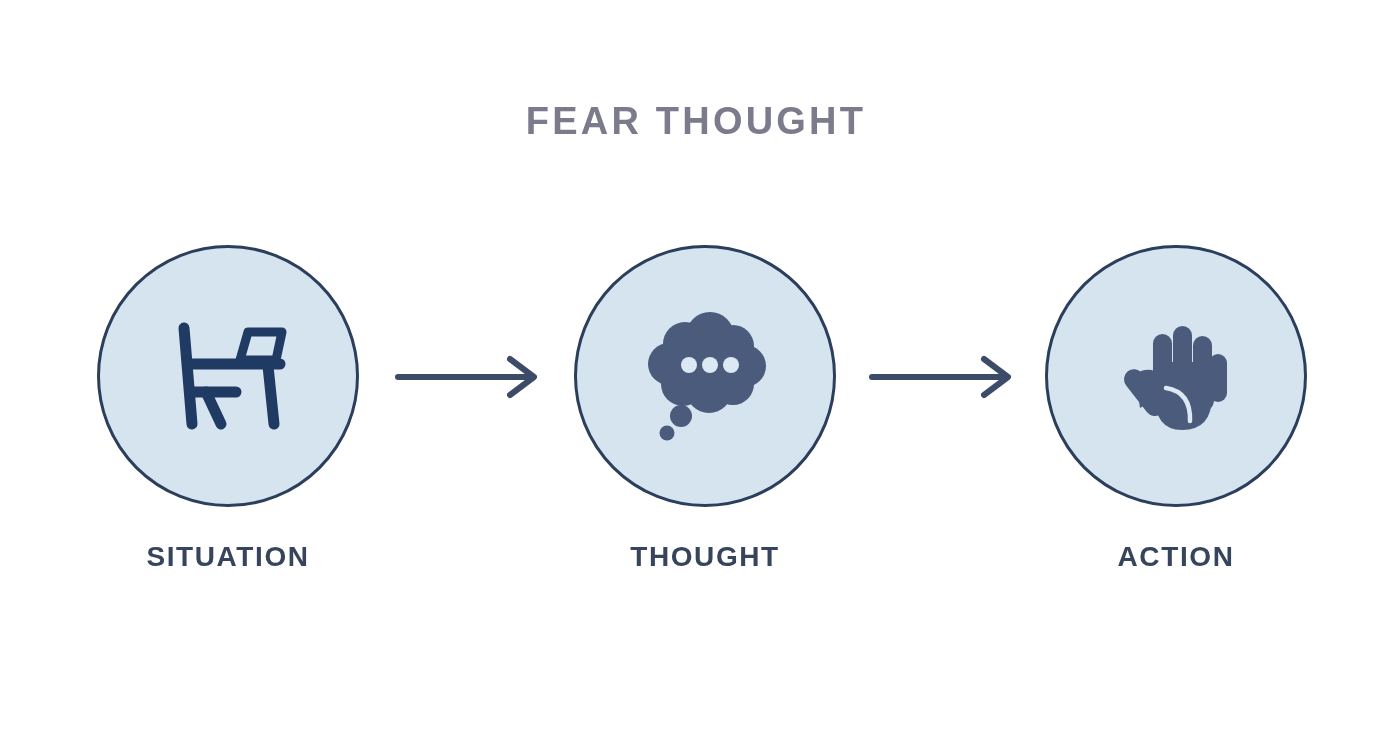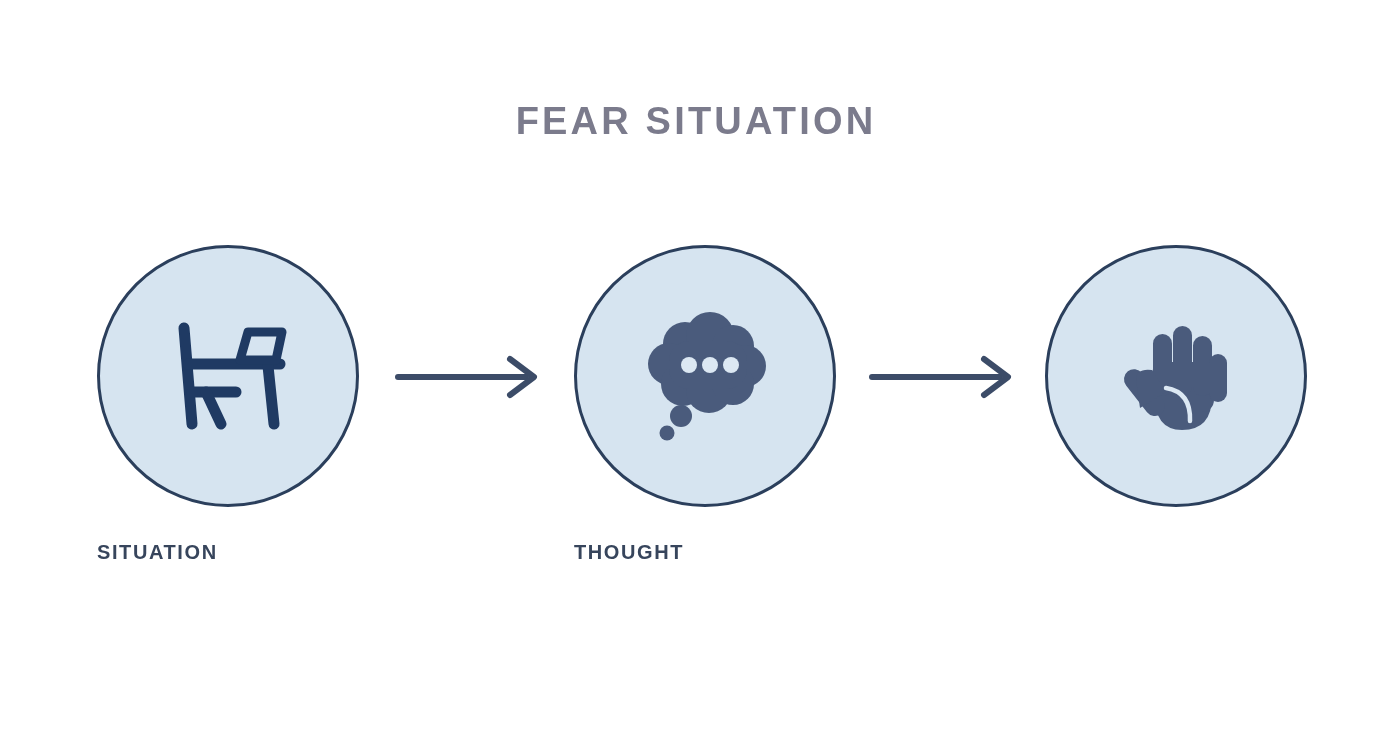--- a/index.html
+++ b/index.html
@@ -72,22 +72,22 @@
     width: 160px;
     height: 160px;
     display: block;
   }
 
   .stage-label {
     position: absolute;
     top: 296px;
     left: 0;
     width: 262px;
-    text-align: left;
-    font-size: 20px;
+    text-align: center;
+    font-size: 28px;
     font-weight: 700;
     letter-spacing: 1.6px;
     color: #37455c;
     white-space: nowrap;
     user-select: none;
   }
 
   
   .connector {
     position: absolute;
@@ -97,21 +97,21 @@
   }
   .connector-1 { left: 394px; }
   .connector-2 { left: 868px; }
   .connector svg { display: block; }
 </style>
 </head>
 <body>
 
 <div id="diagram-root">
 
-  <div class="diagram-title">FEAR SITUATION</div>
+  <div class="diagram-title">FEAR THOUGHT</div>
 
   <div class="stages">
 
     <div class="stage stage-1">
       <div class="stage-circle">
         <svg class="stage-icon" viewBox="0 0 160 160">
           <g fill="none" stroke="#1f3a63" stroke-width="11" stroke-linecap="round" stroke-linejoin="round">
 
             <line x1="36" y1="32" x2="44" y2="128"></line>
 
@@ -176,20 +176,21 @@
 
             <g transform="rotate(-38 50 84)">
               <rect x="31" y="66" width="20" height="54" rx="10"></rect>
             </g>
             <path d="M40 84 Q40 72 56 74 L70 96 L44 112 Z"></path>
           </g>
 
           <path d="M70 92 Q95 96 94 125" fill="none" stroke="#dce8f3" stroke-width="4.5" stroke-linecap="round"></path>
         </svg>
       </div>
+      <div class="stage-label">ACTION</div>
     </div>
 
     <div class="connector connector-1">
       <svg width="148" height="44" viewBox="0 0 148 44">
         <line x1="4" y1="22" x2="132" y2="22" stroke="#3c4c68" stroke-width="6" stroke-linecap="round"></line>
         <polyline points="116,4 140,22 116,40" fill="none" stroke="#3c4c68" stroke-width="6" stroke-linecap="round" stroke-linejoin="round"></polyline>
       </svg>
     </div>
 
     <div class="connector connector-2">

